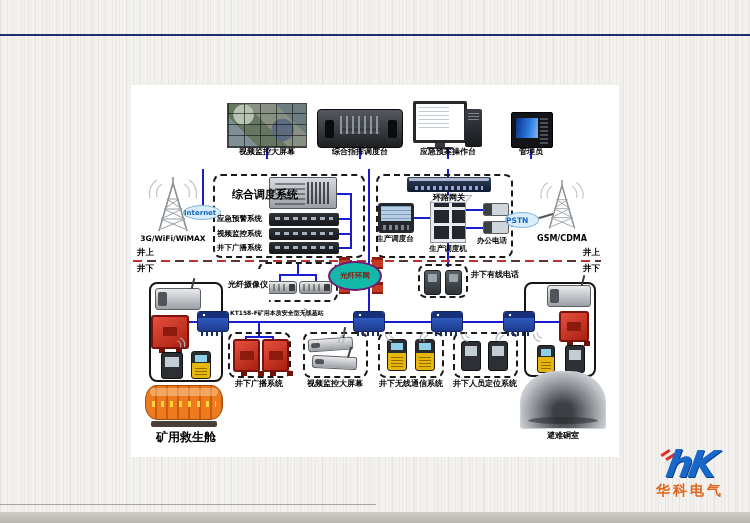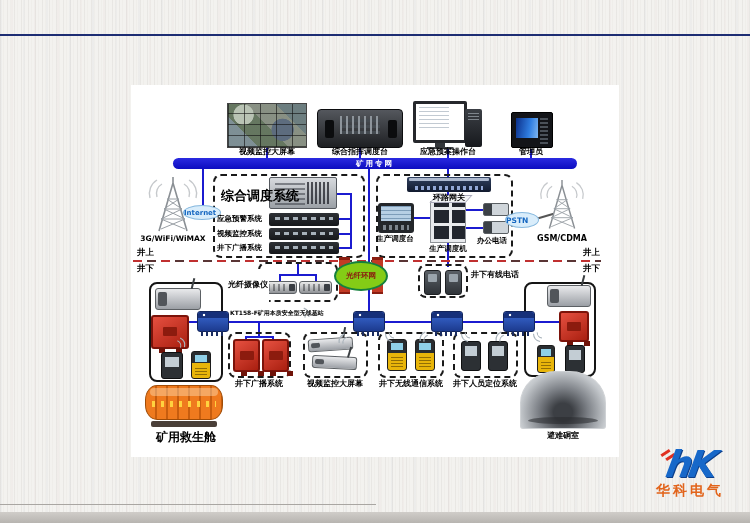--- a/index.html
+++ b/index.html
@@ -23,21 +23,21 @@
   .dbox{border:2px dashed #1a1a1a;border-radius:8px;z-index:2;}
   .sbox{border:2px solid #151515;border-radius:8px;z-index:2;}
   
   .netbar{left:42px;top:73px;width:404px;height:11px;background:linear-gradient(#2a2ae0,#0d0dc0);border-radius:6px;z-index:3;
           display:flex;align-items:center;justify-content:center;}
   .netbar span{position:static;color:#fff;font-size:7.5px;font-weight:bold;letter-spacing:2px;}
   
   .oval{background:#d9edfb;border:1px solid #86b8de;border-radius:50%;display:flex;align-items:center;justify-content:flex-start;z-index:5;}
   .oval span{position:static;color:#1566c0;font-weight:bold;}
   
-  .ring{left:203px;top:176px;width:54px;height:30px;background:#84cc16;border:2px solid #15803d;border-radius:50%;
+  .ring{left:197px;top:176px;width:54px;height:30px;background:#14b8a6;border:2px solid #701a75;border-radius:50%;
         display:flex;align-items:center;justify-content:center;z-index:5;}
   .ring span{position:static;color:#8a1a10;font-size:7.5px;font-weight:bold;}
   .rcon{width:11px;height:12px;background:#c23a24;border-top:3px solid #8a1d10;border-bottom:2px solid #8a1d10;z-index:4;}
   
   .surf{left:2px;top:175px;width:468px;height:2px;z-index:2;
         background:repeating-linear-gradient(90deg,#c03030 0 9px,transparent 9px 14px,#5a3535 14px 23px,transparent 23px 28px);}
   
   .videowall{left:96px;top:18px;width:80px;height:45px;border:1px solid #444;z-index:3;
     background-color:#74806f;
     background-image:
@@ -154,23 +154,20 @@
   <span class="lbl c" style="left:136px;top:63px;">视频监控大屏幕</span>
   <span class="lbl c" style="left:229px;top:63px;">综合指挥调度台</span>
   <span class="lbl c" style="left:317px;top:63px;">应急预案操作台</span>
   <span class="lbl c" style="left:400px;top:63px;">管理员</span>
 
   <b class="w" style="left:135px;top:63px;width:2px;height:11px;"></b>
   <b class="w" style="left:228px;top:63px;width:2px;height:11px;"></b>
   <b class="w" style="left:316px;top:64px;width:2px;height:10px;"></b>
   <b class="w" style="left:399px;top:64px;width:2px;height:10px;"></b>
 
-  <div class="netbar">
-    <span>矿用专网</span>
-  </div>
 
   <b class="w" style="left:71px;top:84px;width:2px;height:41px;"></b>
   <b class="w" style="left:237px;top:84px;width:2px;height:152px;"></b>
   <b class="w" style="left:316px;top:84px;width:2px;height:8px;"></b>
 
   <svg viewBox="0 0 60 58" style="left:12px;top:92px;width:60px;height:58px;z-index:3;">
     <path d="M30 6 L16 54 M30 6 L44 54 M30 6 L30 0" stroke="#8a8f94" stroke-width="1.6" fill="none"></path>
     <path d="M24 22 L36 22 M21 32 L39 32 M18 42 L42 42 M24 22 L39 32 L18 42 L42 52 M36 22 L21 32 L42 42 L18 52" stroke="#9aa0a6" stroke-width="1" fill="none"></path>
     <path d="M14 3 a16 16 0 0 0 -7 18 M19 7 a11 11 0 0 0 -5 13" stroke="#c6c9cc" stroke-width="1.4" fill="none"></path>
     <path d="M46 3 a16 16 0 0 1 7 18 M41 7 a11 11 0 0 1 5 13" stroke="#c6c9cc" stroke-width="1.4" fill="none"></path>
@@ -188,21 +185,21 @@
   </svg>
   <span class="lbl c" style="left:431px;top:150px;">GSM/CDMA</span>
 
   <span class="lbl" style="left:6px;top:163px;font-size:8.5px;">井上</span>
   <span class="lbl" style="left:6px;top:179px;font-size:8.5px;">井下</span>
   <span class="lbl" style="left:452px;top:163px;font-size:8.5px;">井上</span>
   <span class="lbl" style="left:452px;top:179px;font-size:8.5px;">井下</span>
   <div class="surf"></div>
 
   <div class="dbox" style="left:82px;top:89px;width:152px;height:84px;"></div>
-  <span class="lbl" style="left:90px;top:104px;font-size:13px;">综合调度系统</span>
+  <span class="lbl" style="left:101px;top:104px;font-size:11px;">综合调度系统</span>
   <div class="server-big"></div>
   <span class="lbl" style="left:86px;top:130px;font-size:7.5px;">应急预警系统</span>
   <div class="rack" style="left:138px;top:128px;width:70px;height:13px;"></div>
   <span class="lbl" style="left:86px;top:145px;font-size:7.5px;">视频监控系统</span>
   <div class="rack" style="left:138px;top:143px;width:70px;height:12px;"></div>
   <span class="lbl" style="left:86px;top:159px;font-size:7.5px;">井下广播系统</span>
   <div class="rack" style="left:138px;top:157px;width:70px;height:12px;"></div>
   <b class="w" style="left:219px;top:108px;width:2px;height:56px;"></b>
   <b class="w" style="left:206px;top:108px;width:14px;height:2px;"></b>
   <b class="w" style="left:208px;top:133px;width:12px;height:2px;"></b>

